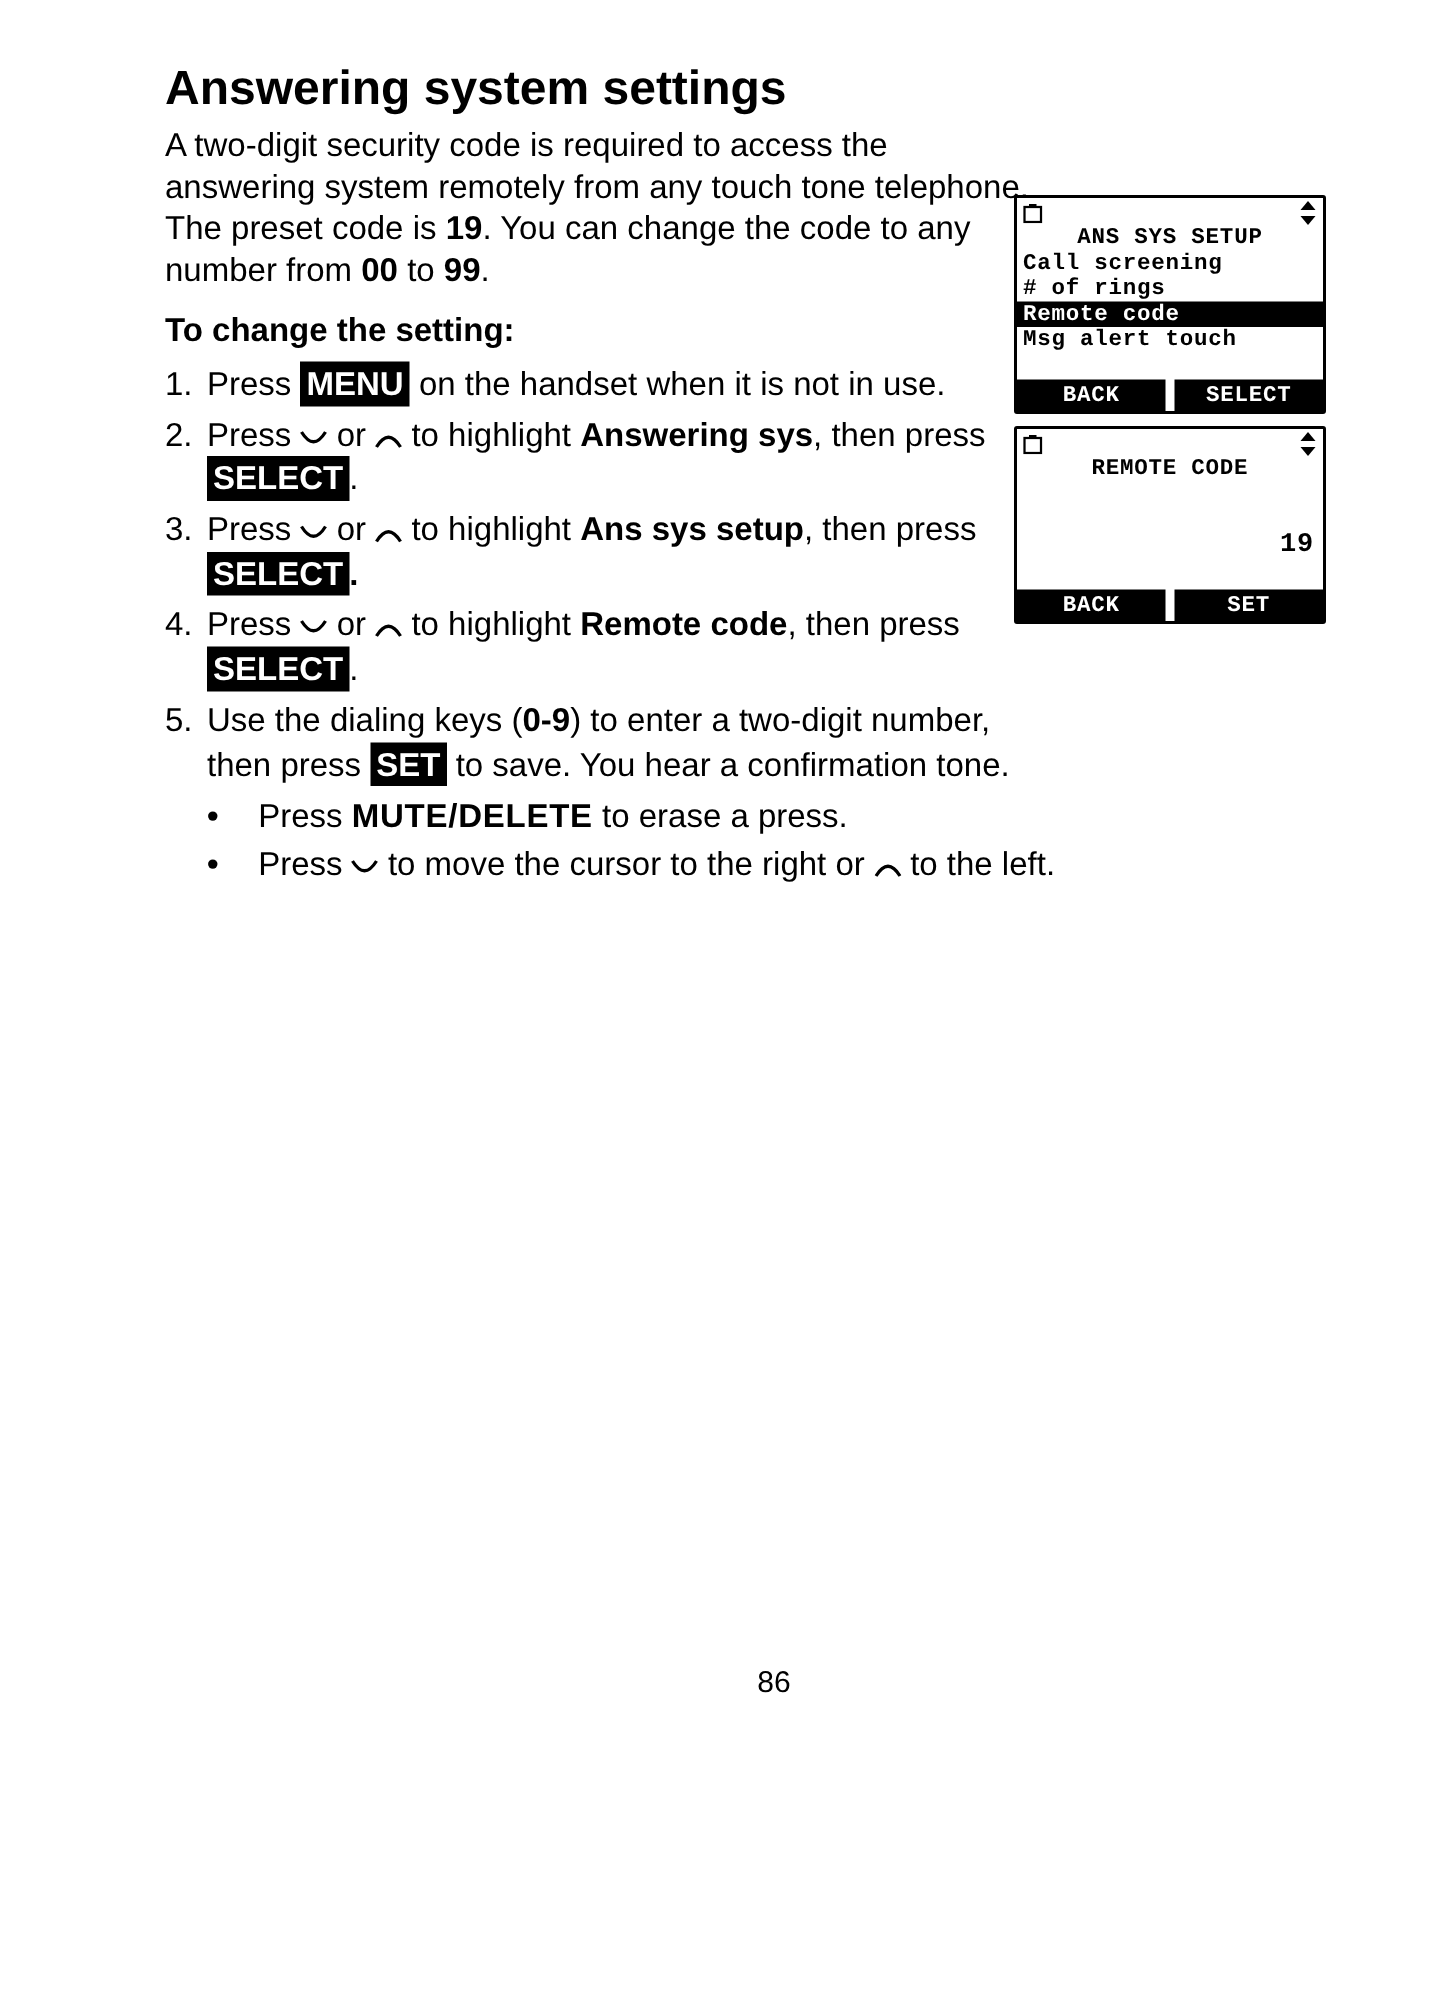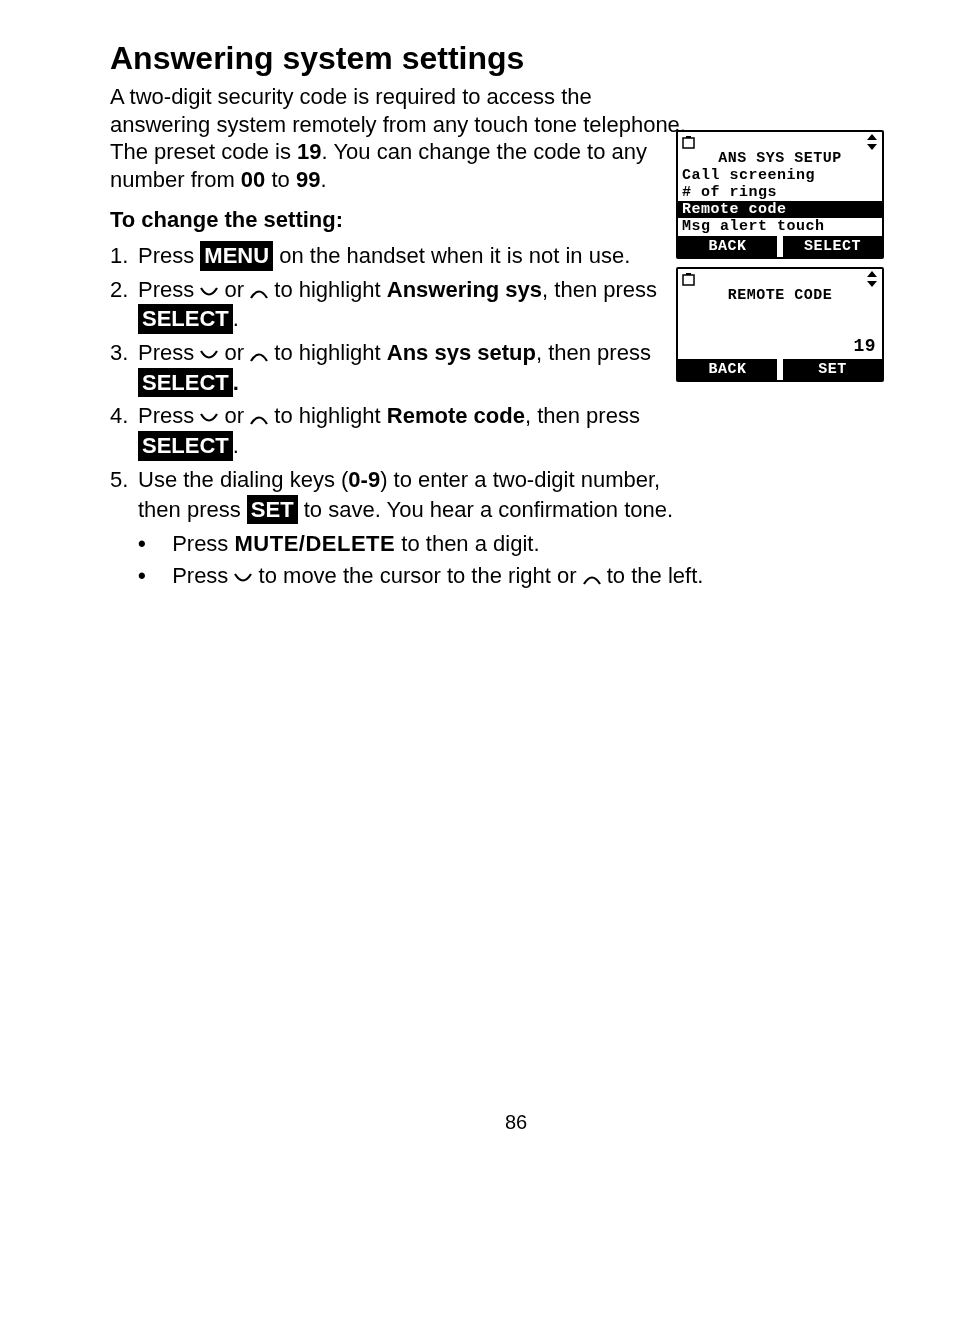--- a/index.html
+++ b/index.html
@@ -21,21 +21,21 @@
   .underline { text-decoration: underline; }
   .page-num { position: absolute; bottom: 30px; left: 0; width: 954px; text-align: center; font-size: 20px; margin-left: 39px; }
 
   
   .screens { position: absolute; top: 130px; right: 70px; width: 208px; }
   .lcd { border: 2px solid #000; border-radius: 2px; margin-bottom: 8px; background: #fff; font-family: "Courier New", monospace; font-size: 15px; font-weight: 600; letter-spacing: 0.5px; }
   .lcd .top-row { display: flex; justify-content: space-between; align-items: center; padding: 2px 4px 0 4px; height: 18px; }
   .lcd .title { text-align: center; padding: 0 4px; }
   .lcd .line { padding: 0 4px; white-space: pre; }
   .lcd .line.inv { background: #000; color: #fff; }
-  .lcd .softkeys { display: flex; margin-top: 1px; }
+  .lcd .softkeys { display: flex; margin-top: 18px; }
   .lcd .sk { flex: 1; background: #000; color: #fff; text-align: center; padding: 2px 0; }
   .lcd .sk + .sk { margin-left: 6px; }
   .lcd .value { text-align: right; padding: 6px 6px 2px 6px; font-size: 18px; }
   .lcd .spacer { height: 26px; }
   .batt svg, .updown svg { display: block; }
 </style>
 </head>
 <body>
 
 <div class="page">
@@ -88,21 +88,21 @@
     <li>
       <span class="num">5.</span>
       <span class="body">
         <span>Use the dialing keys (</span><b>0-9</b><span>) to enter a two-digit number, then press </span><span class="box">SET</span><span> to save. You hear a confirmation tone.</span>
       </span>
     </li>
   </ol>
 
   <ul class="bullets">
     <li>
-      <span>Press </span><b class="small-caps">MUTE/DELETE</b><span> to then a digit.</span>
+      <span>Press </span><b class="small-caps">MUTE/DELETE</b><span> to erase a press.</span>
     </li>
     <li>
       <span>Press </span><span class="arrow"><svg width="18" height="12" viewBox="0 0 18 12">
             <path d="M1 1 Q9 14 17 1" stroke="#000" stroke-width="2.2" fill="none"></path>
           </svg></span><span> to move the cursor to the right or </span><span class="arrow"><svg width="18" height="12" viewBox="0 0 18 12">
             <path d="M1 11 Q9 -2 17 11" stroke="#000" stroke-width="2.2" fill="none"></path>
           </svg></span><span> to the left.</span>
     </li>
   </ul>
 

